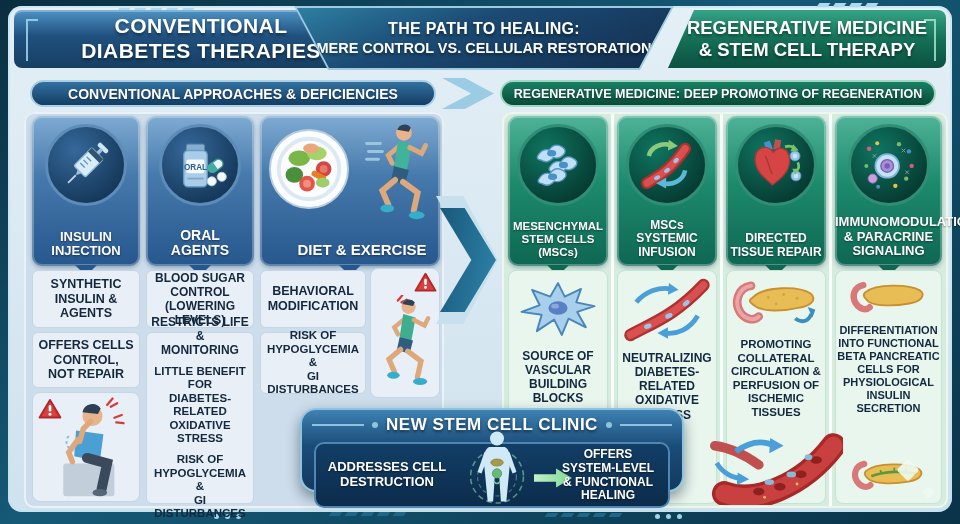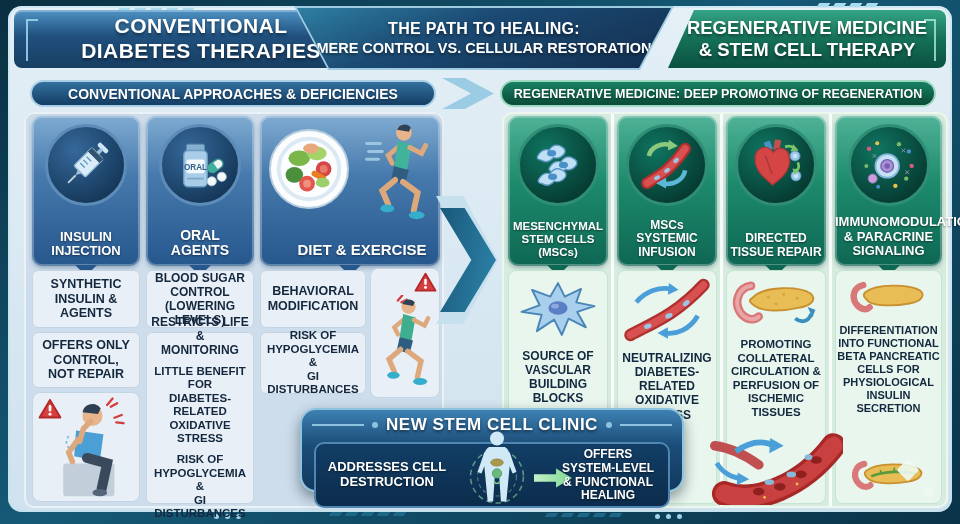--- a/index.html
+++ b/index.html
@@ -232,21 +232,21 @@
         <ellipse cx="53" cy="97" rx="8" ry="4" fill="#35aecb"></ellipse>
         <polyline points="31,61 18,72 24,86" stroke="#dda87c" stroke-width="6" fill="none" stroke-linecap="round"></polyline>
         <ellipse cx="23" cy="90" rx="7" ry="4" fill="#35aecb"></ellipse>
       </svg>
       <div class="card-title fs15">DIET &amp; EXERCISE</div>
     </div>
 
     <div class="note pre" style="left:8px;top:158px;width:108px;height:58px;">SYNTHETIC
 INSULIN &amp;
 AGENTS</div>
-    <div class="note pre" style="left:8px;top:220px;width:108px;height:56px;">OFFERS ONLY
+    <div class="note pre" style="left:8px;top:220px;width:108px;height:56px;">OFFERS CELLS
 CONTROL,
 NOT REPAIR</div>
 
     <div class="illusbox" style="left:8px;top:280px;width:108px;height:110px;">
       <svg class="warn" style="left:4px;top:4px;" viewBox="0 0 40 36" width="26" height="24">
         <path d="M20,4 L36,31 L4,31 Z" fill="#d84040" stroke="#b22828" stroke-width="3" stroke-linejoin="round"></path>
         <rect x="18" y="12" width="4" height="10" rx="2" fill="#fff"></rect>
           <circle cx="20" cy="26" r="2.3" fill="#fff"></circle>
       </svg>
       <svg viewBox="0 0 108 116" width="104" height="106" style="position:absolute;left:2px;bottom:1px;">

